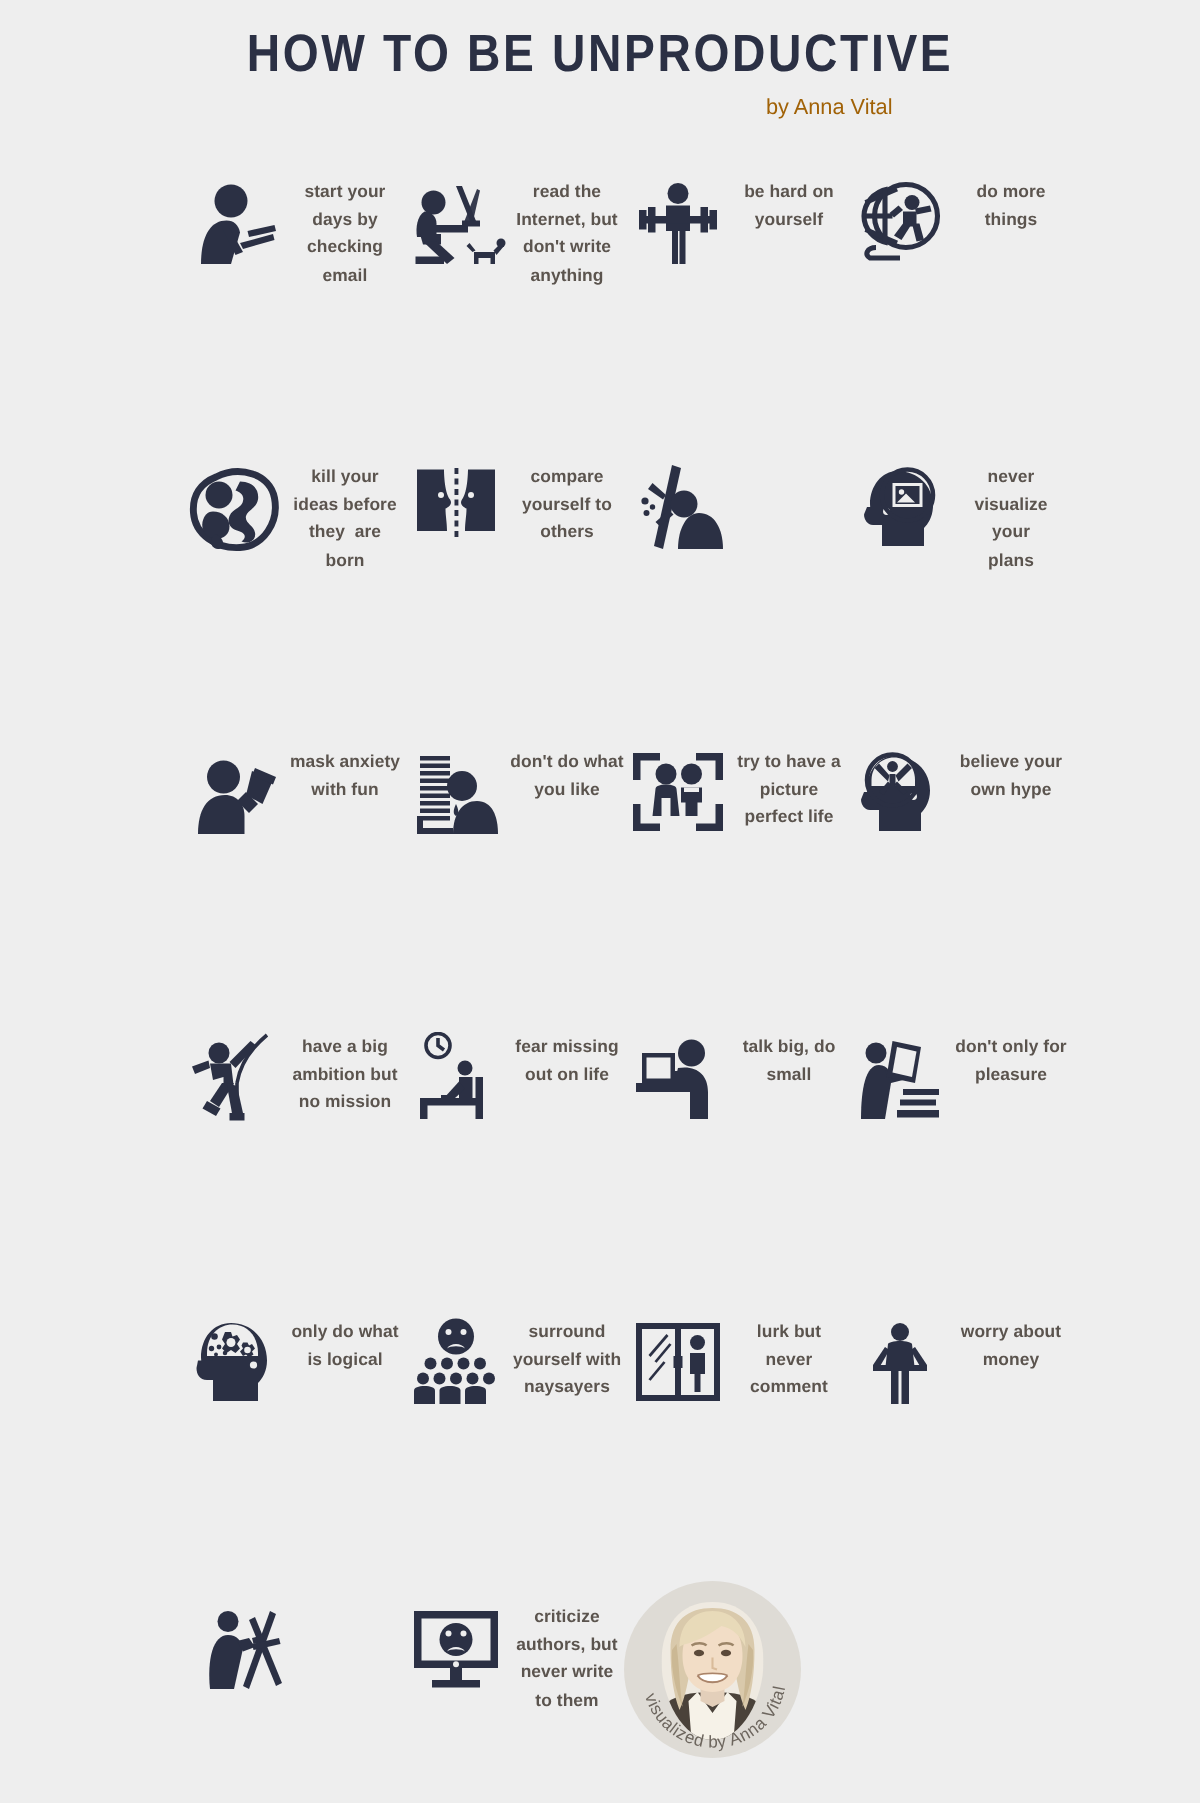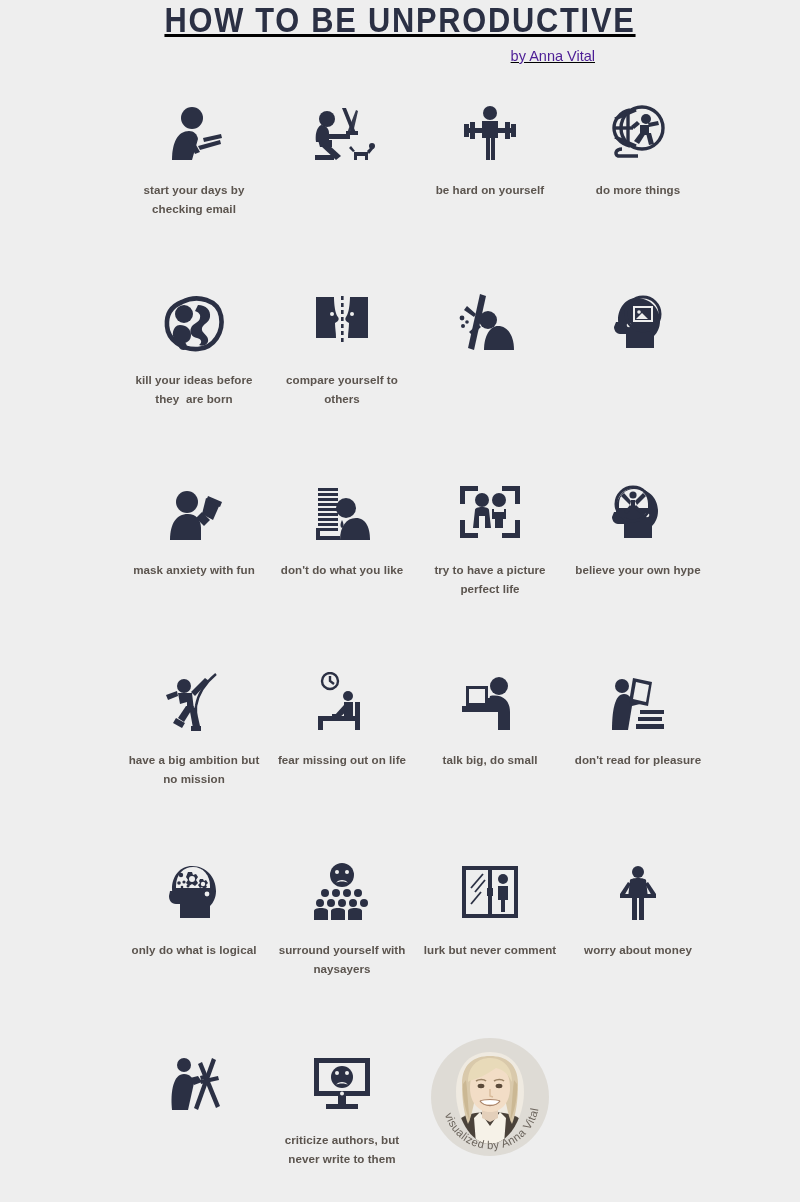--- a/index.html
+++ b/index.html
@@ -10,57 +10,55 @@
     width: 800px;
     height: 1202px;
     background: #eeeeee;
     font-family: "Liberation Sans", sans-serif;
     overflow: hidden;
     position: relative;
   }
 
   
   #header {
-    padding-top: 2px;
-    text-decoration: underline;
+    padding-top: 18px;
   }
   #title {
     text-align: center;
     font-family: "Liberation Sans Narrow", "Liberation Sans", sans-serif;
     font-size: 35px;
     font-weight: bold;
     letter-spacing: 2.0px;
     color: #2b3044;
     line-height: 1.05;
     transform: scaleX(0.88);
   }
   #byline {
     text-align: right;
     padding-right: 205px;
     margin-top: 9px;
     font-size: 14.5px;
     font-weight: normal;
-    color: #4c1d95;
+    color: #a16207;
   }
 
   
   #grid {
     margin-top: 22px;
     display: grid;
     grid-template-columns: repeat(4, 148px);
     justify-content: center;
     padding-left: 32px;
     box-sizing: border-box;
     width: 800px;
   }
   .cell {
     height: 190px;
     display: flex;
-    flex-direction: column;
-    align-items: center;
+    flex-direction: row;
     box-sizing: border-box;
   }
   .icon-box {
     height: 72px;
     width: 84px;
     display: flex;
     align-items: flex-end;
     justify-content: center;
     margin-top: 6px;
   }
@@ -158,20 +156,22 @@
           <path d="M52 29 L52 33 L40 33 L40 29 Z"></path>
           <path d="M48 50 L62 50 L62 54 L48 54 Z"></path>
           <path d="M48 52 L51 52 L51 58 L48 58 Z"></path>
           <path d="M59 52 L62 52 L62 58 L59 58 Z"></path>
           <path d="M61 49 L66 44 L68 46 L63 52 Z"></path>
           <circle cx="66" cy="44" r="3"></circle>
           <path d="M47 50 L43 46 L45 44 L49 49 Z"></path>
         </g>
       </svg>
     </div>
+    <div class="label">read the Internet, but
+don't write anything</div>
   </div>
 
   <div class="cell">
     <div class="icon-box">
       <svg width="72" height="62" viewBox="0 0 72 62">
         <g fill="#2b3044">
           <circle cx="36" cy="11" r="7"></circle>
           <path d="M28 19 L44 19 L44 36 L28 36 Z"></path>
           <path d="M32 34 L36 34 L36 58 L32 58 Z"></path>
           <path d="M37 34 L41 34 L41 58 L37 58 Z"></path>
@@ -282,20 +282,22 @@
           <circle cx="41" cy="22" r="17"></circle>
         </g>
         <g>
           <rect x="31" y="14" width="20" height="16" fill="#eeeeee"></rect>
           <rect x="33" y="16" width="16" height="12" fill="#2b3044"></rect>
           <circle cx="37" cy="20" r="1.8" fill="#eeeeee"></circle>
           <path d="M34 27 L40 21 L46 27 Z" fill="#eeeeee"></path>
         </g>
       </svg>
     </div>
+    <div class="label">never visualize your
+plans</div>
   </div>
 
 
   <div class="cell">
     <div class="icon-box">
       <svg width="72" height="62" viewBox="0 0 72 62">
         <g fill="#2b3044">
           <circle cx="29" cy="20" r="11"></circle>
           <path d="M12 58 C12 42 18 32 30 32 C38 32 43 38 43 46 L43 58 Z"></path>
           <path d="M38 36 L44 30 L52 38 L46 44 Z"></path>
@@ -446,21 +448,21 @@
           <path d="M10 58 C10 38 13 22 22 22 C28 22 31 28 30 34 L26 58 Z"></path>
           <path d="M26 26 L34 24 L38 32 L30 34 Z"></path>
           <path d="M31 6 L50 10 L46 34 L27 30 Z"></path>
           <path d="M34 10 L47 13 L44 30 L31 27 Z" fill="#eeeeee"></path>
           <path d="M38 38 L62 38 L62 42 L38 42 Z"></path>
           <path d="M36 45 L60 45 L60 49 L36 49 Z"></path>
           <path d="M34 52 L62 52 L62 57 L34 57 Z"></path>
         </g>
       </svg>
     </div>
-    <div class="label">don't read for pleasure</div>
+    <div class="label">don't only for pleasure</div>
   </div>
 
   <div class="cell">
     <div class="icon-box">
       <svg width="72" height="62" viewBox="0 0 72 62">
         <g fill="#2b3044">
           <path d="M34 4 C48 4 58 15 58 29 C58 36 55 41 52 44 L52 56 L22 56 L22 42 C18 40 14 34 14 27 C14 14 22 4 34 4 Z"></path>
           <path d="M12 29 L22 29 L22 42 L18 42 C13 42 11 38 11 34 Z"></path>
           <circle cx="49" cy="32" r="2.4" fill="#eeeeee"></circle>
         </g>

